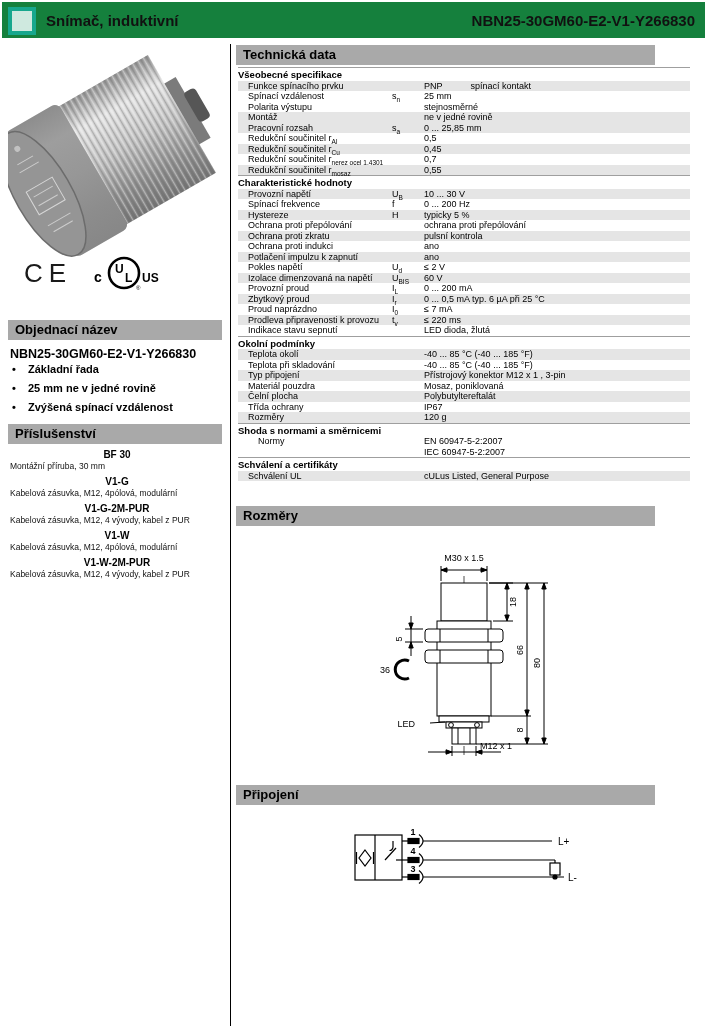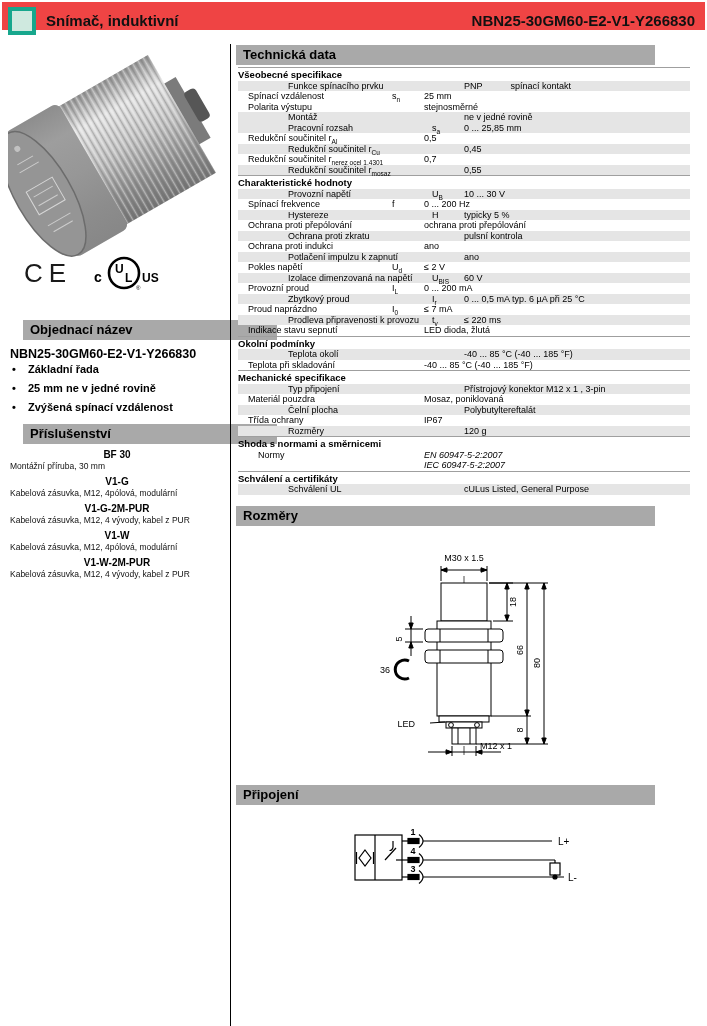--- a/index.html
+++ b/index.html
@@ -1,28 +1,28 @@
 <!DOCTYPE html>
 <html><head>
 <meta charset="utf-8">
 <style>
   * { margin:0; padding:0; box-sizing:border-box; }
   html,body { background:#fff; }
   body { font-family:"Liberation Sans","DejaVu Sans",sans-serif; color:#000; }
   .page { position:relative; width:707px; height:1026px; background:#fff; overflow:hidden; }
 
   
-  .header-bar { position:absolute; left:2px; top:2px; width:703px; height:28px; background:#ef4444;text-align:center; }
+  .header-bar { position:absolute; left:2px; top:2px; width:703px; height:36px; background:#15803d;text-align:center; }
   .header-icon { position:absolute; left:6px; top:5px; width:28px; height:28px; background:#cfe9df; border:4px solid #17a78d; }
   .header-title { position:absolute; left:44px; top:10px; font-size:15px; font-weight:bold; color:#111; }
   .header-part { position:absolute; right:10px; top:10px; font-size:15px; font-weight:bold; color:#111; }
 
   
   .bar { position:absolute; height:20px; line-height:20px; background:#a9a9a9; font-size:13px; font-weight:bold; padding-left:7px; color:#000; }
-  .bar.left { left:23px; width:254px; }
+  .bar.left { left:8px; width:214px; }
   .bar.right { left:236px; width:419px; }
 
   
   .photo { position:absolute; left:8px; top:44px; }
   .mark-ce { position:absolute; left:24px; top:258px; font-size:26px; font-weight:500; letter-spacing:6px; color:#1a1a1a; }
   .mark-ul { position:absolute; left:88px; top:250px; }
   .order-code { position:absolute; left:10px; top:347px; font-size:12.5px; font-weight:bold; }
   .features { position:absolute; left:12px; top:360px; list-style:none; }
   .features li { font-size:11px; font-weight:bold; line-height:19px; }
   .features .blt { display:inline-block; width:16px; }
@@ -31,28 +31,28 @@
   .acc-code { font-size:10px; font-weight:bold; line-height:12px;text-align:center; }
   .acc-desc { font-size:8.5px; line-height:11px; color:#111; }
 
   .vline { position:absolute; left:230px; top:44px; width:1px; height:982px; background:#000; }
 
   
   .spec-table { position:absolute; left:238px; top:67px; width:452px; }
   .t-sec { font-size:9.5px; font-weight:bold; padding:2px 0 1px 0; border-top:1px solid #9f9f9f; line-height:9.5px; }
   .t-sub { font-size:9px; padding:3px 0 1px 10px; border-top:1px solid #c2c2c2; margin-top:2px; line-height:9.5px; }
   .t-row { display:flex; height:10.5px; line-height:10.5px; font-size:9px; white-space:nowrap; }
-  .t-row.sh { background:#e5e5e5;padding-left:40px; }
+  .t-row.sh { background:#e5e5e5; }
   .t-row.multi { height:auto; }
   .t-name { width:154px; padding-left:10px; flex:none; }
   .t-name.ind2 { padding-left:20px; }
   .t-sym { width:32px; flex:none; }
   .t-val { flex:1; }
   .t-val .v2 { margin-left:28px; }
-  .t-val div { line-height:10.5px;font-style:italic; }
+  .t-val div { line-height:10.5px; }
   sub { font-size:6.5px; line-height:0; }
 
   svg text { font-family:"Liberation Sans","DejaVu Sans",sans-serif; }
   .dims-svg { position:absolute; left:333px; top:530px; }
   .conn-svg { position:absolute; left:352px; top:818px; }
 </style>
 </head>
 <body>
 
 <div class="page">
@@ -265,21 +265,20 @@
       <div class="t-row sh">
         <span class="t-name">Teplota okolí</span>
         <span class="t-sym"></span>
         <span class="t-val">-40 ... 85 °C (-40 ... 185 °F)</span>
       </div>
       <div class="t-row">
         <span class="t-name">Teplota při skladování</span>
         <span class="t-sym"></span>
         <span class="t-val">-40 ... 85 °C (-40 ... 185 °F)</span>
       </div>
-      <div class="t-sec">Mechanické specifikace</div>
       <div class="t-row sh">
         <span class="t-name">Typ připojení</span>
         <span class="t-sym"></span>
         <span class="t-val">Přístrojový konektor M12 x 1 , 3-pin</span>
       </div>
       <div class="t-row">
         <span class="t-name">Materiál pouzdra</span>
         <span class="t-sym"></span>
         <span class="t-val">Mosaz, poniklovaná</span>
       </div>

